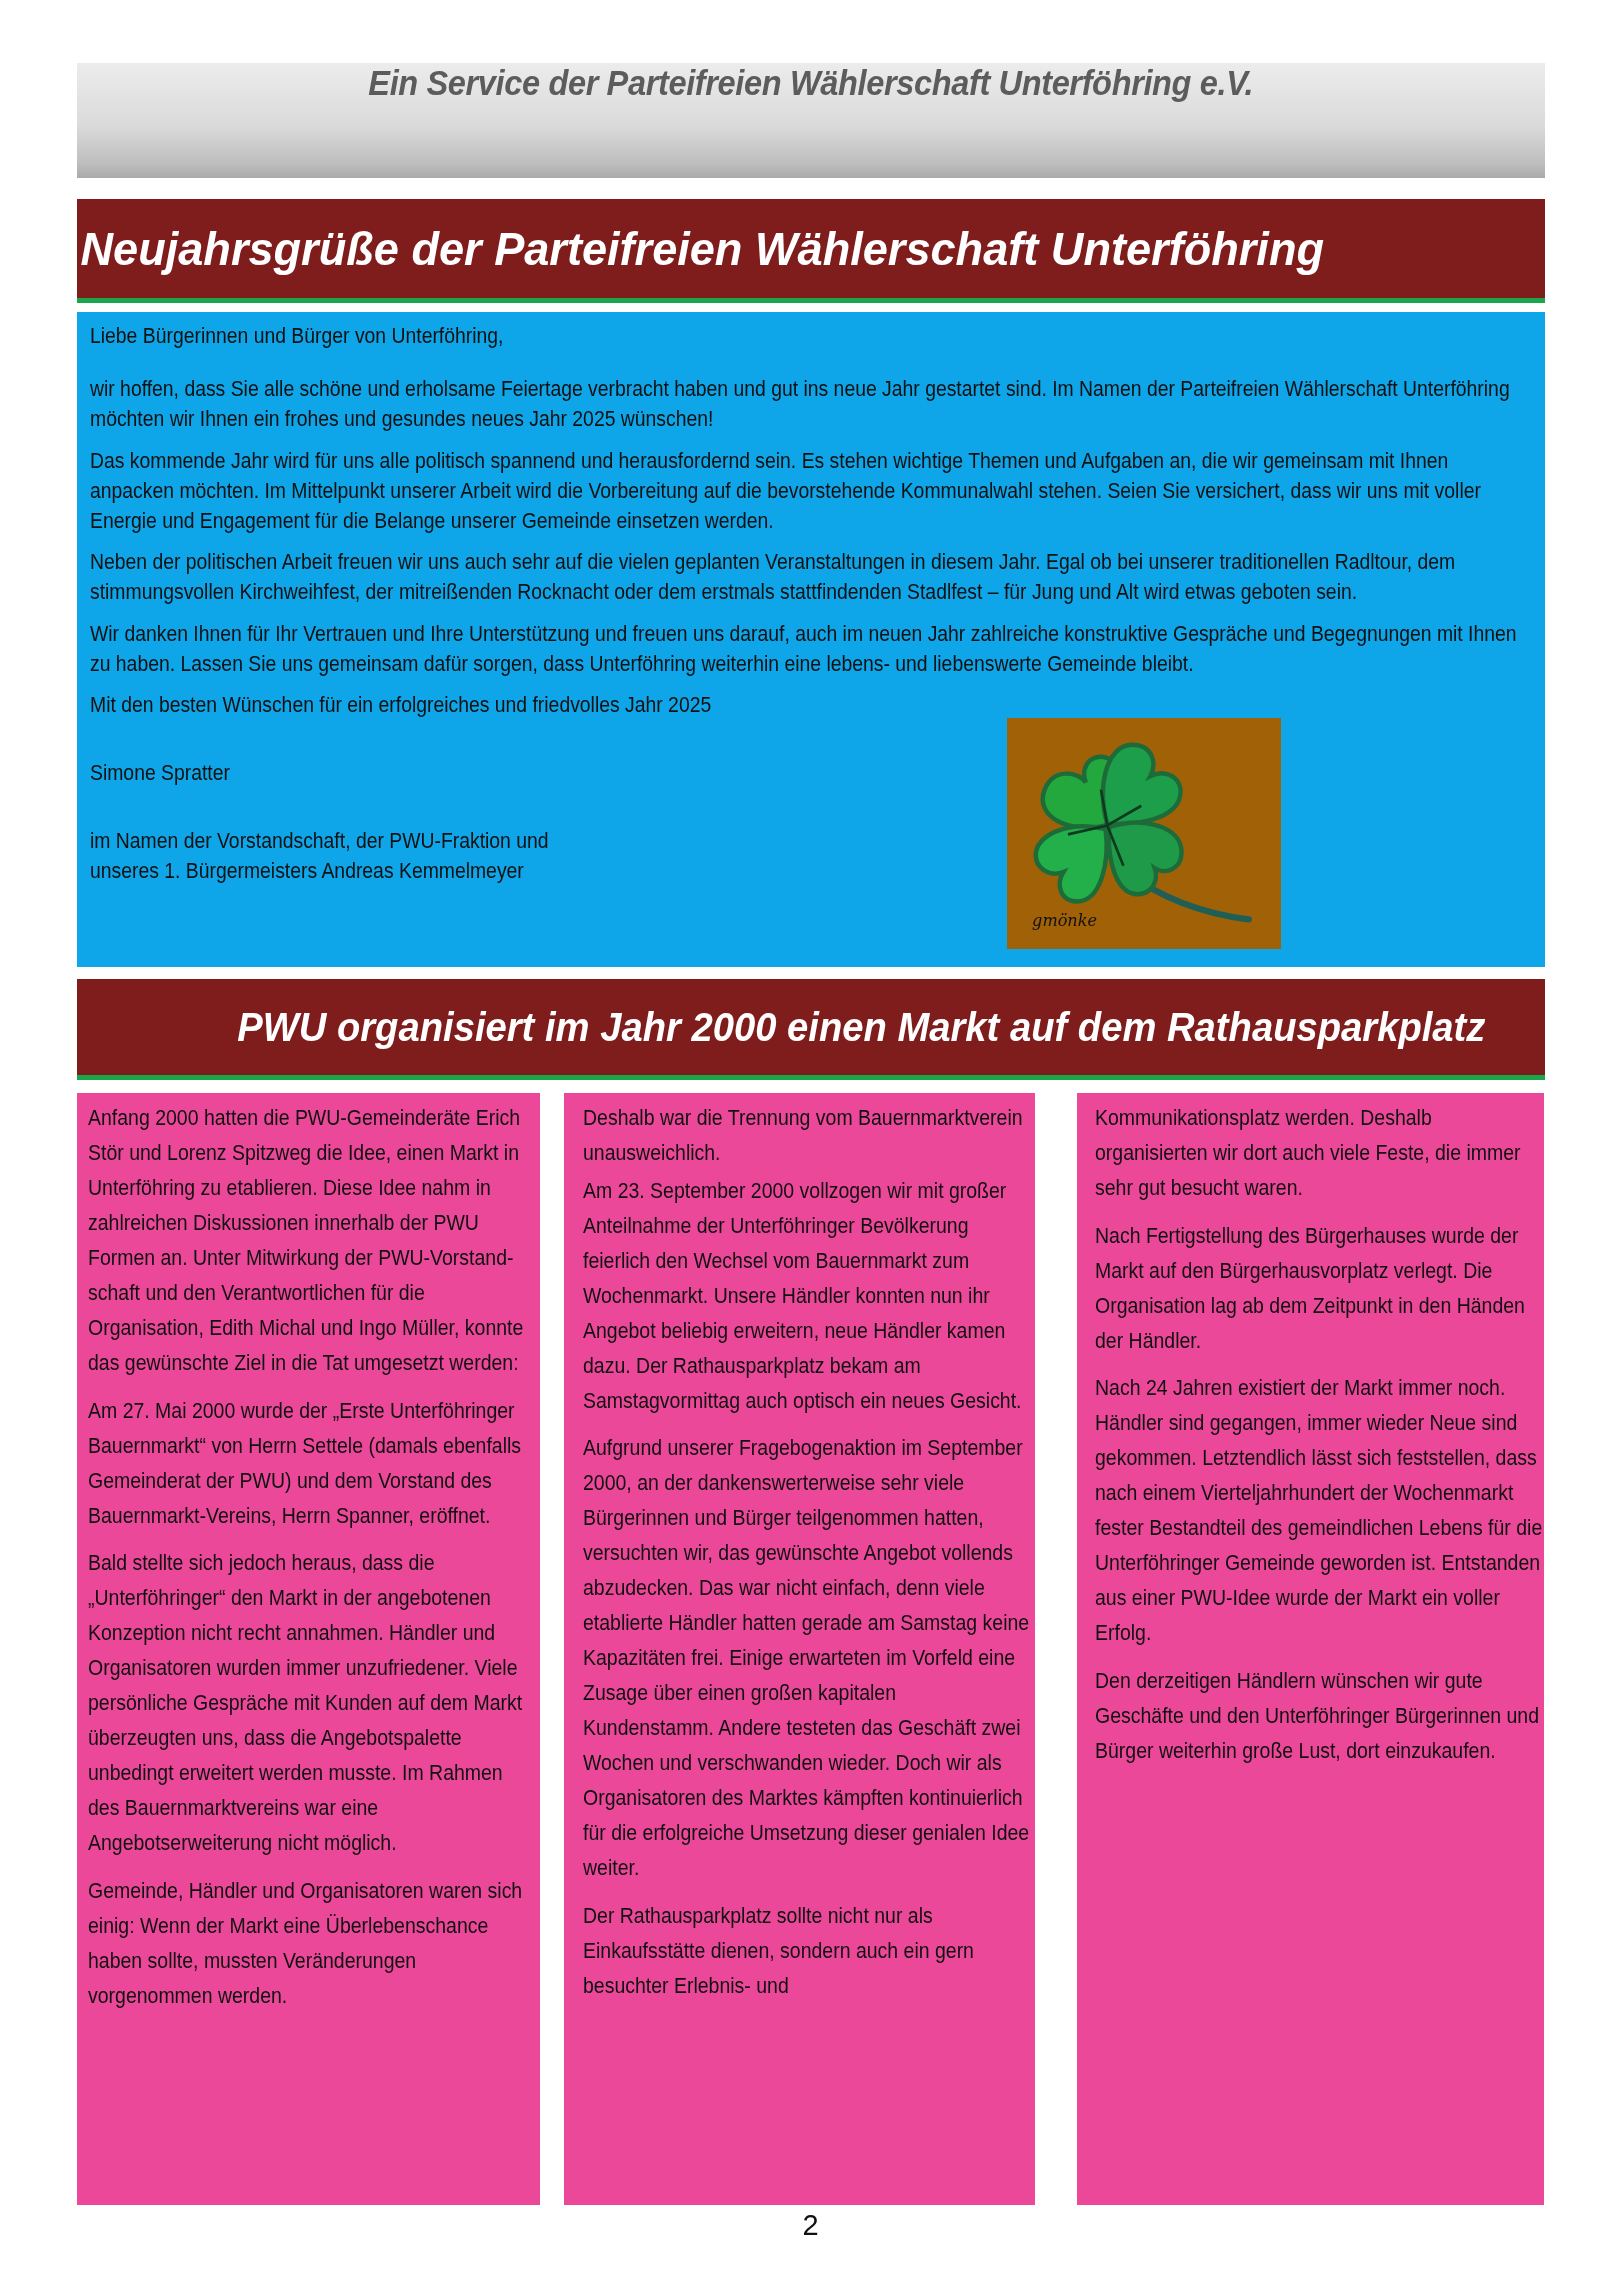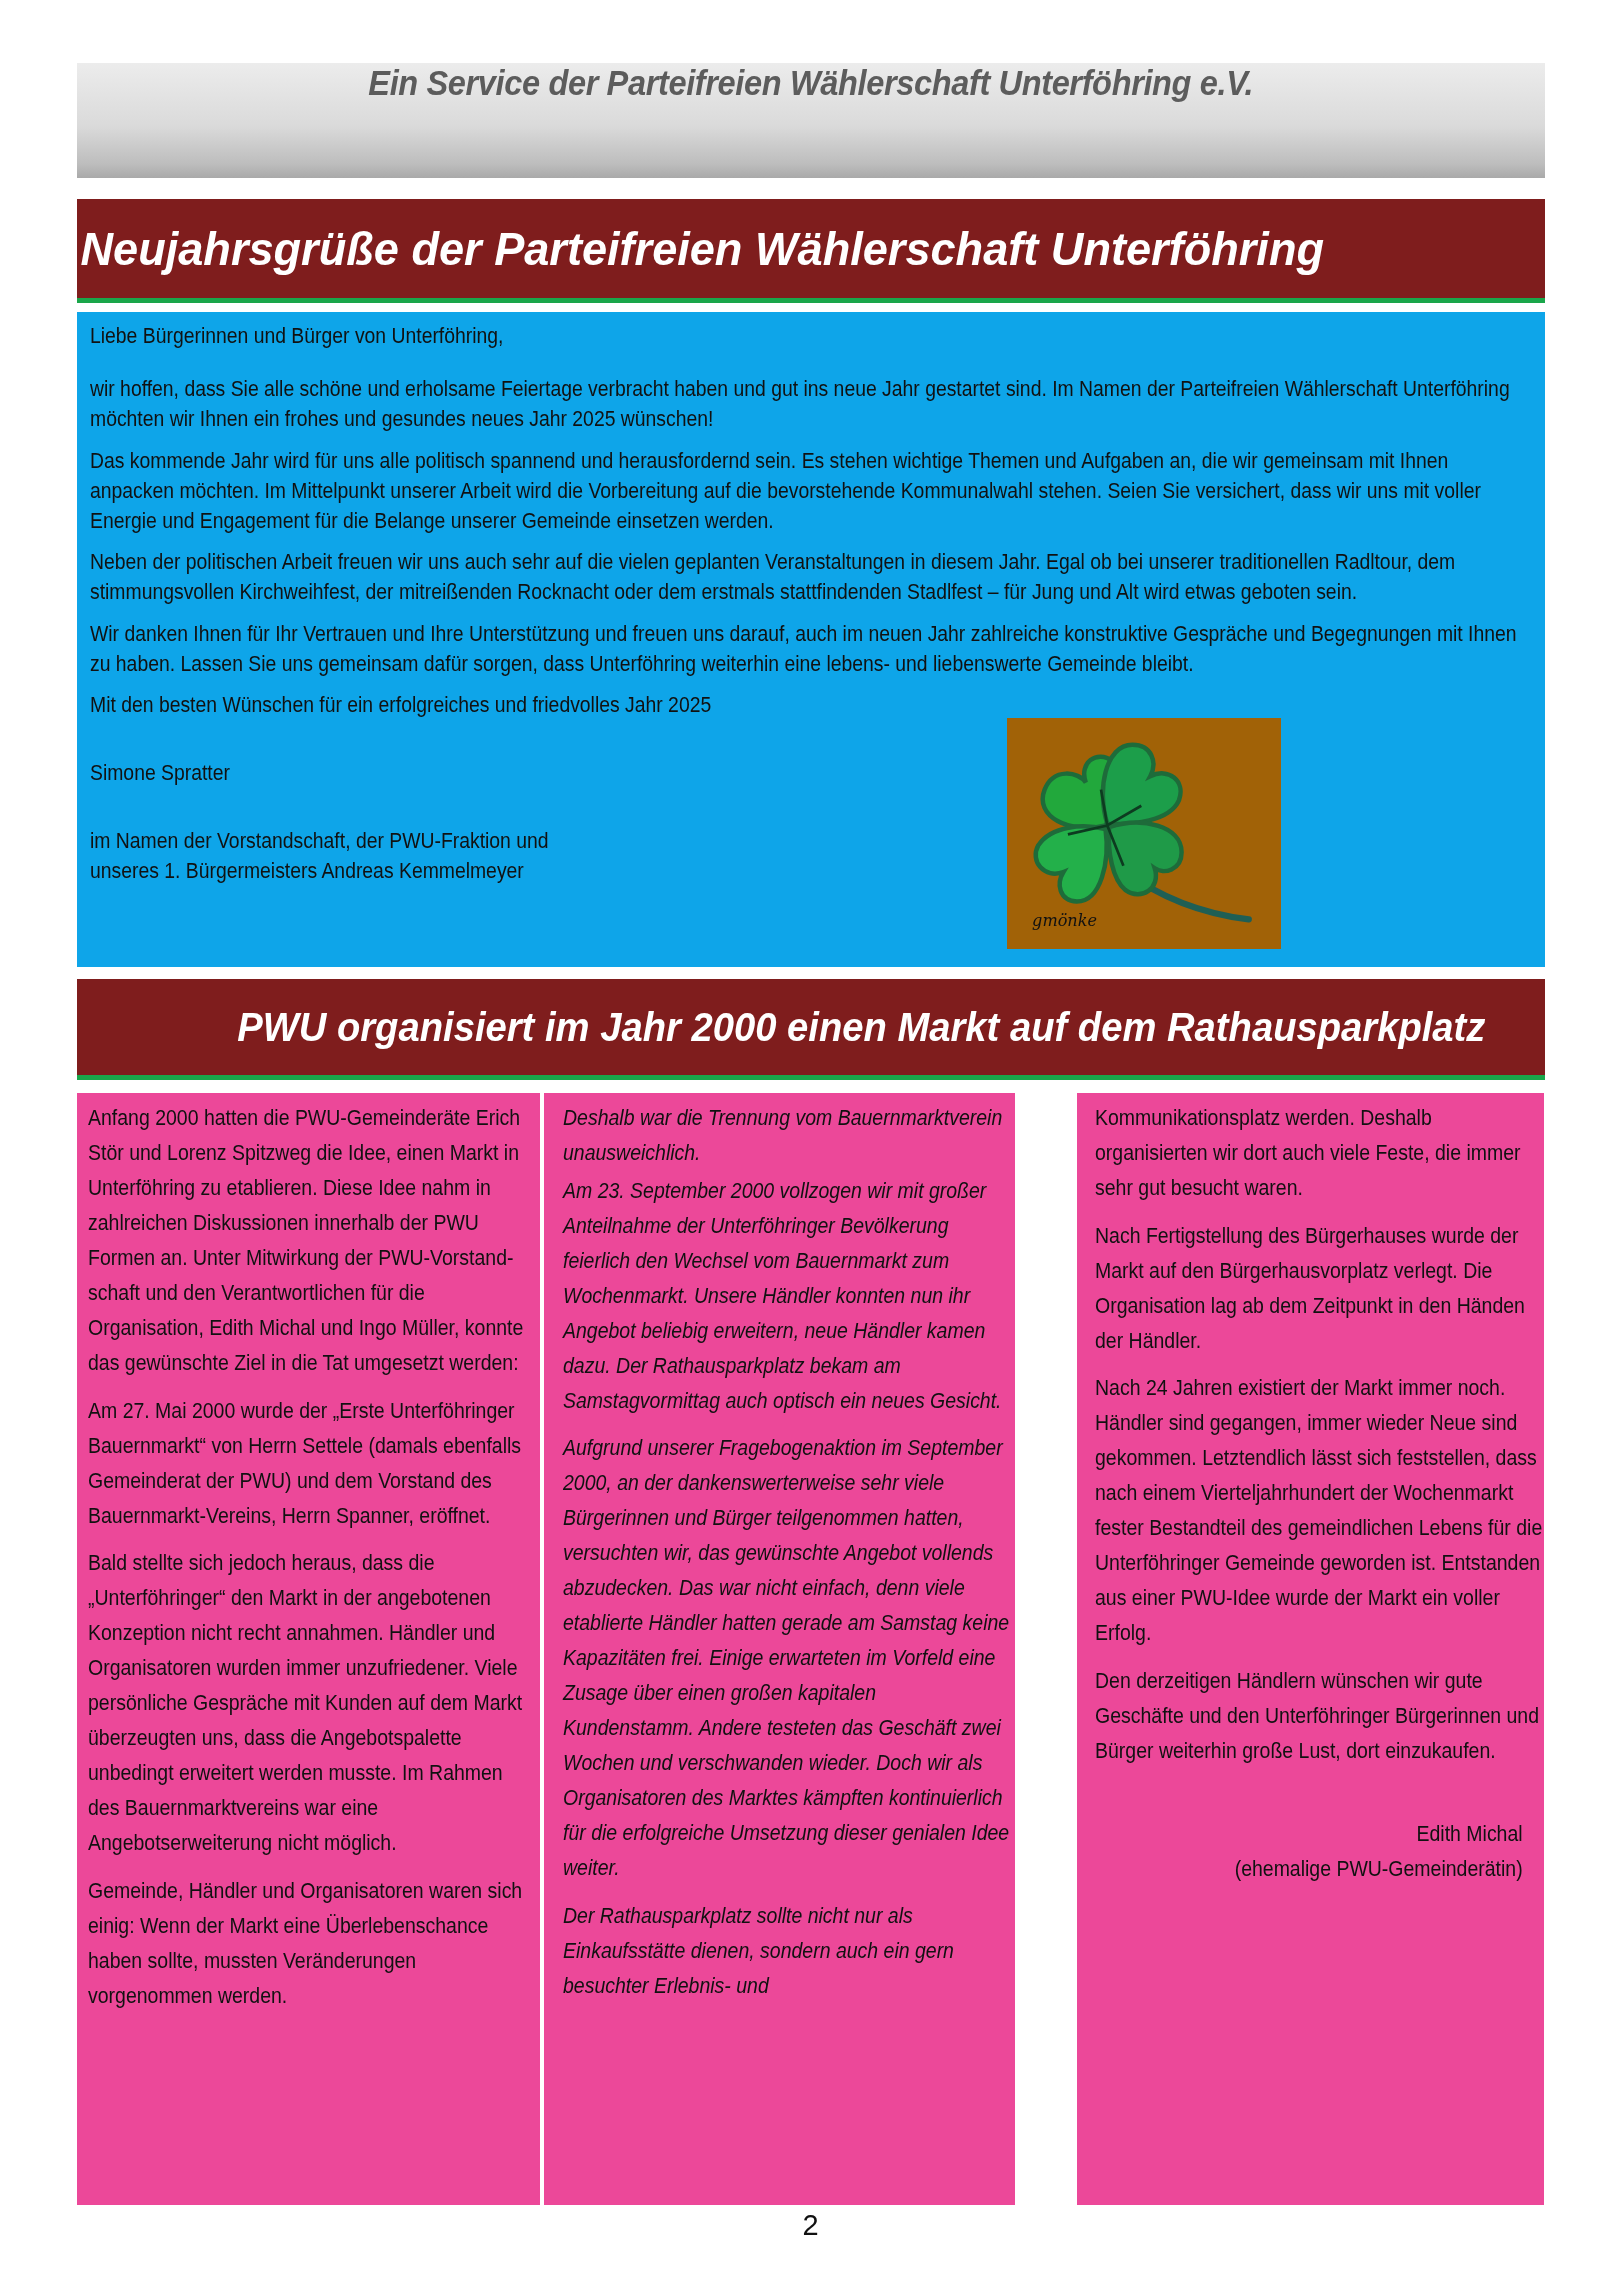--- a/index.html
+++ b/index.html
@@ -28,21 +28,21 @@
                  transform: scaleX(0.865); transform-origin: left top; width: 1666px; }
   .letterbox p.gap-after { margin-bottom: 23px; }
   .letterbox p.sig-gap { margin-bottom: 38px; }
 
   .clover { position: absolute; left: 1007px; top: 718px; width: 274px; height: 231px;
             background: #a16207; }
 
   .col { position: absolute; top: 1093px; height: 1112px; background: #ec4899;
          box-sizing: border-box; padding: 7.2px 10.7px 0 10.7px; }
   #col1 { left: 77px; width: 463px; }
-  #col2 { left: 544px; width: 471px; padding-left: 19px; font-style: italic; }
+  #col2 { left: 564px; width: 471px; padding-left: 19px; }
   #col3 { left: 1077px; width: 467px; padding-left: 18px; }
   .col p { margin: 0 0 12.5px 0; font-size: 22.4px; line-height: 35px;
            transform: scaleX(0.87); transform-origin: left top; width: 515px; }
   #col2 p.tight { margin-bottom: 2.7px; }
   .signoff { text-align: right; font-size: 22.4px; line-height: 35px; margin-top: 48px;
              padding-right: 10.7px; }
   .signoff div { transform: scaleX(0.87); transform-origin: right top; }
 
   .pagenum { position: absolute; top: 2209px; left: 0; width: 1621px; text-align: center;
              font-size: 29px; color: #111; }
@@ -100,20 +100,16 @@
   <p>Am 23. September 2000 vollzogen wir mit großer Anteilnahme der Unterföhringer Bevölkerung feierlich den Wechsel vom Bauernmarkt zum Wochenmarkt. Unsere Händler konnten nun ihr Angebot beliebig erweitern, neue Händler kamen dazu. Der Rathausparkplatz bekam am Samstagvormittag auch optisch ein neues Gesicht.</p>
   <p>Aufgrund unserer Fragebogenaktion im September 2000, an der dankenswerterweise sehr viele Bürgerinnen und Bürger teilgenommen hatten, versuchten wir, das gewünschte Angebot vollends abzudecken. Das war nicht einfach, denn viele etablierte Händler hatten gerade am Samstag keine Kapazitäten frei. Einige erwarteten im Vorfeld eine Zusage über einen großen kapitalen Kundenstamm. Andere testeten das Geschäft zwei Wochen und verschwanden wieder. Doch wir als Organisatoren des Marktes kämpften kontinuierlich für die erfolgreiche Umsetzung dieser genialen Idee weiter.</p>
   <p>Der Rathausparkplatz sollte nicht nur als Einkaufsstätte dienen, sondern auch ein gern besuchter Erlebnis- und</p>
 </div>
 
 <div class="col" id="col3">
   <p>Kommunikationsplatz werden. Deshalb organisierten wir dort auch viele Feste, die immer sehr gut besucht waren.</p>
   <p>Nach Fertigstellung des Bürgerhauses wurde der Markt auf den Bürgerhausvorplatz verlegt. Die Organisation lag ab dem Zeitpunkt in den Händen der Händler.</p>
   <p>Nach 24 Jahren existiert der Markt immer noch. Händler sind gegangen, immer wieder Neue sind gekommen. Letztendlich lässt sich feststellen, dass nach einem Vierteljahrhundert der Wochenmarkt fester Bestandteil des gemeindlichen Lebens für die Unterföhringer Gemeinde geworden ist. Entstanden aus einer PWU-Idee wurde der Markt ein voller Erfolg.</p>
   <p>Den derzeitigen Händlern wünschen wir gute Geschäfte und den Unterföhringer Bürgerinnen und Bürger weiterhin große Lust, dort einzukaufen.</p>
-  <div class="signoff">
-    <div>Edith Michal</div>
-    <div>(ehemalige PWU-Gemeinderätin)</div>
-  </div>
 </div>
 
 <div class="pagenum">2</div>
 
 
 </body></html>

